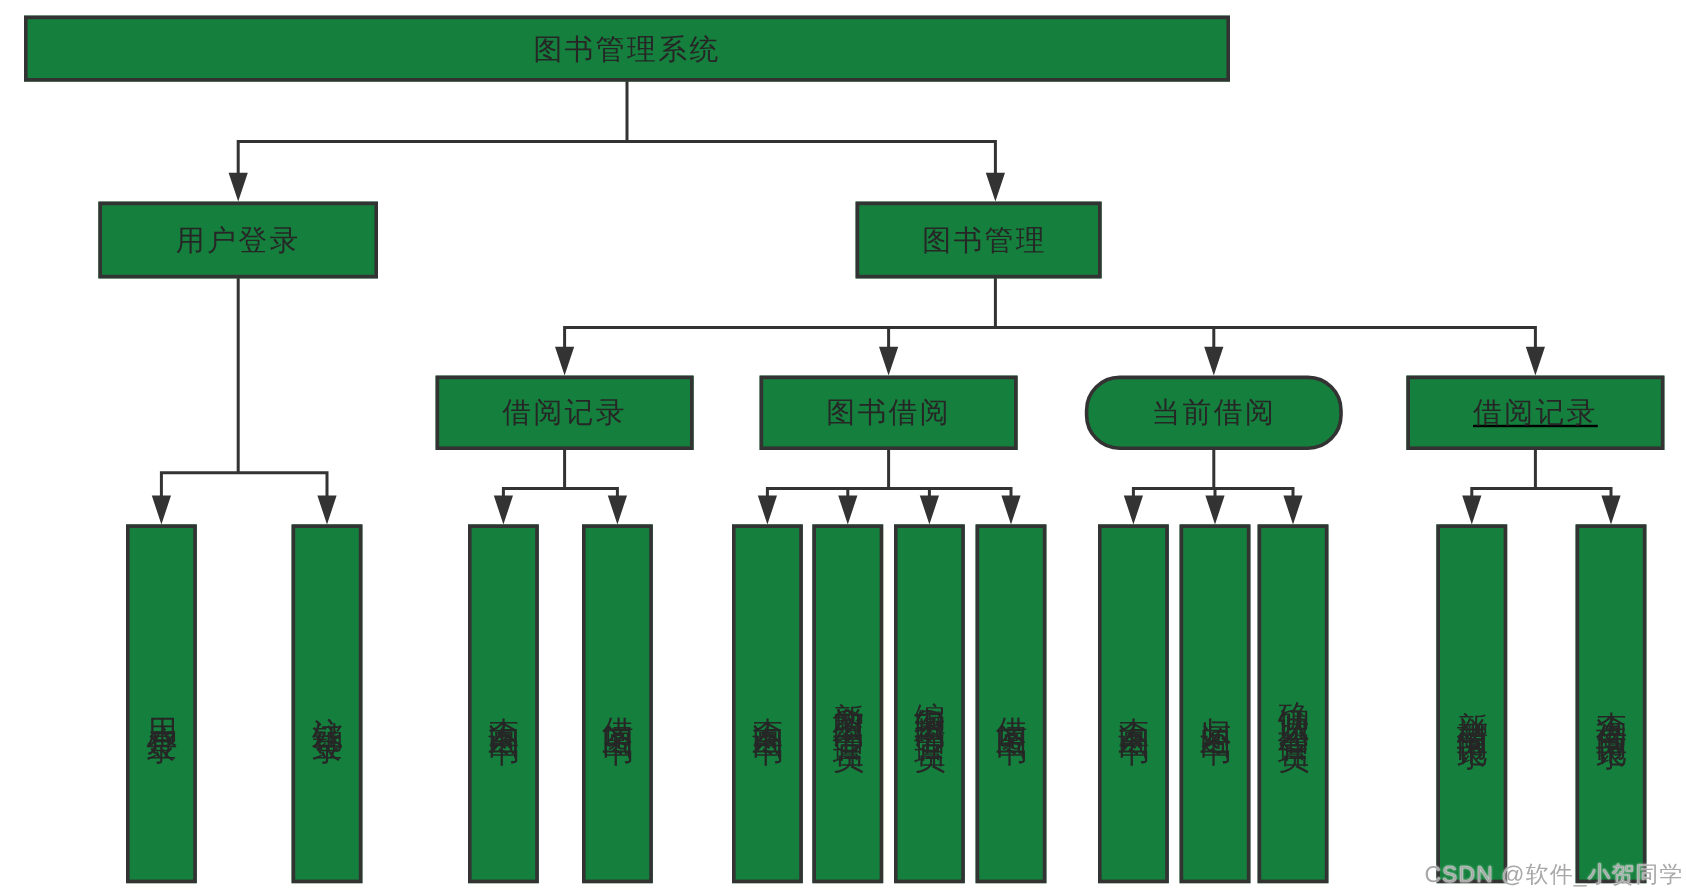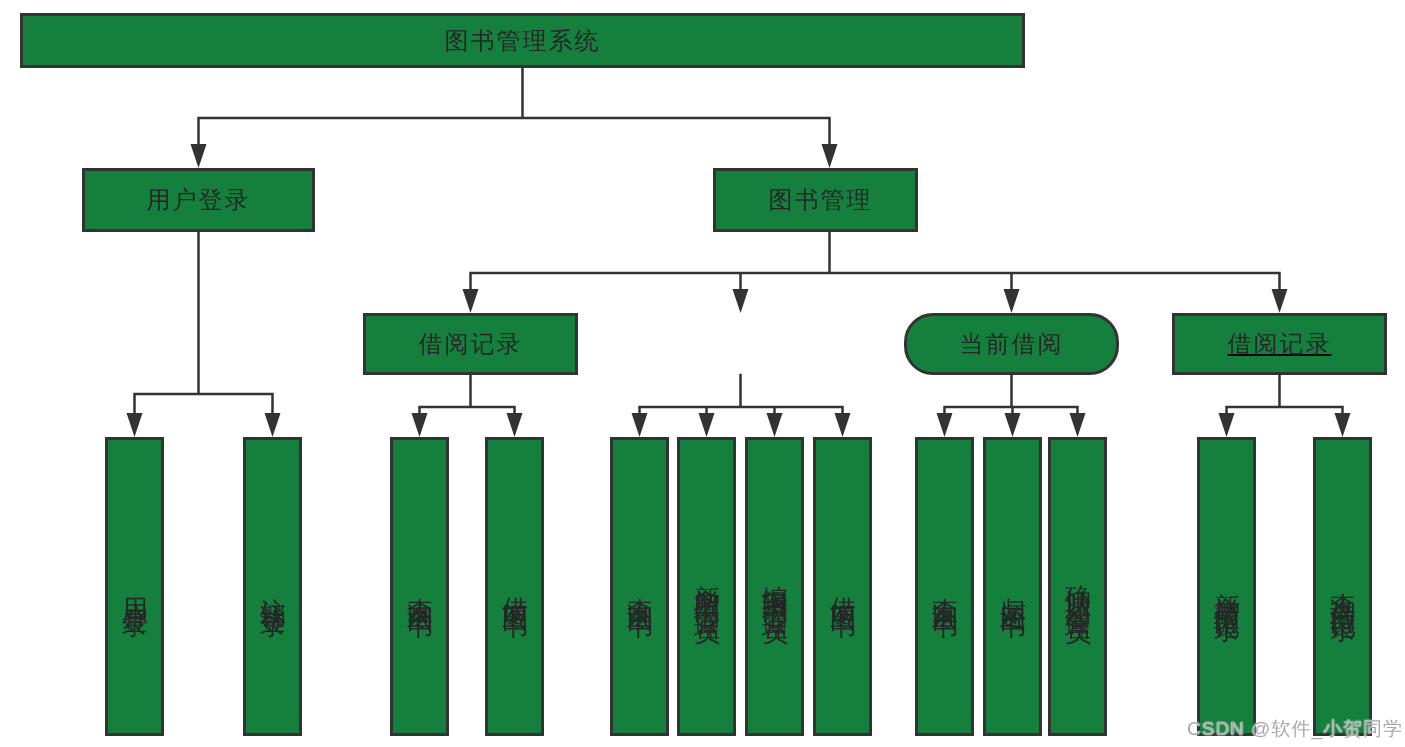--- a/index.html
+++ b/index.html
@@ -61,20 +61,23 @@
   <div class="node" style="left:82px; top:168px; width:233px; height:64px;">
     <span class="h-label">用户登录</span>
   </div>
   <div class="node" style="left:713px; top:168px; width:205px; height:64px;padding-left:10px;">
     <span class="h-label">图书管理</span>
   </div>
 
   <div class="node" style="left:363px; top:313px; width:215px; height:62px;">
     <span class="h-label">借阅记录</span>
   </div>
+  <div class="node" style="left:633px; top:313px; width:215px; height:62px;">
+    <span class="h-label">图书借阅</span>
+  </div>
   <div class="node" style="left:904px; top:313px; width:215px; height:62px;border-radius:29px;">
     <span class="h-label">当前借阅</span>
   </div>
   <div class="node" style="left:1172px; top:313px; width:215px; height:62px;text-decoration:underline;">
     <span class="h-label">借阅记录</span>
   </div>
 
   <div class="node leaf" style="left:105px;">
     <span class="v-label">用户登录</span>
   </div>

